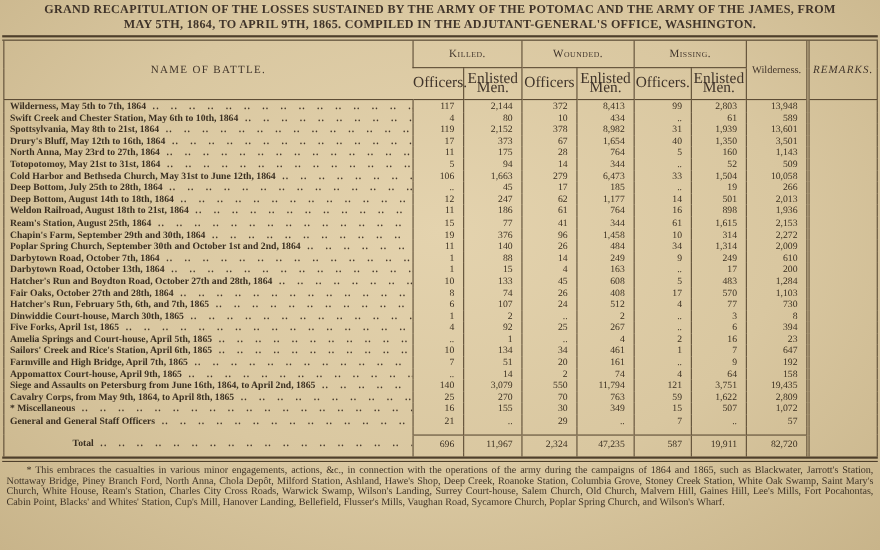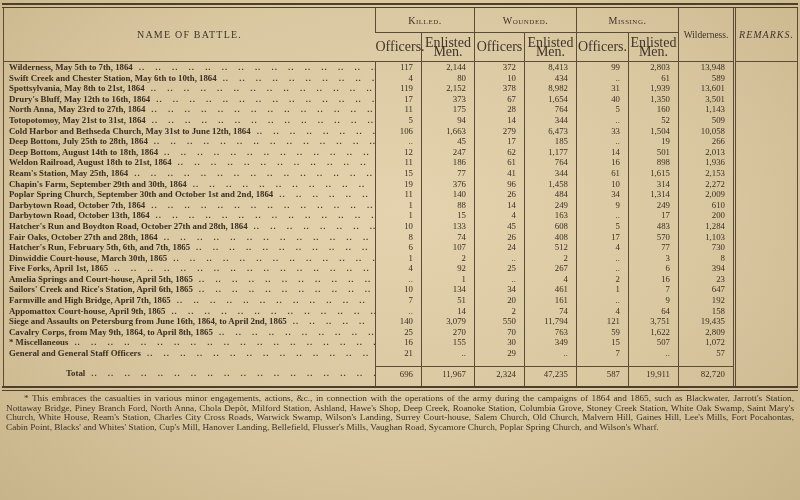--- a/index.html
+++ b/index.html
@@ -45,20 +45,24 @@
   tr.total-row td.name-c{padding-left:62px;}
   tr.padrow td{height:4px;line-height:4px;}
   .footnote{margin:3px 6px 0 6px;font-size:9.2px;line-height:9.9px;text-align:justify;text-indent:18px;color:#3e3326;}
   .closing{margin-top:2px;text-align:center;font-size:9px;color:#3e3326;}
 </style>
 </head>
 <body>
 
 <div class="page">
 
+  <div class="title-block">
+    <div class="title-line">GRAND RECAPITULATION OF THE LOSSES SUSTAINED BY THE ARMY OF THE POTOMAC AND THE ARMY OF THE JAMES, FROM</div>
+    <div class="title-line">MAY 5TH, 1864, TO APRIL 9TH, 1865.   COMPILED IN THE ADJUTANT-GENERAL'S OFFICE, WASHINGTON.</div>
+  </div>
 
   <div class="rule-double"></div>
 
   <table class="losses">
     <colgroup>
       <col class="c-name">
         <col class="c-ko">
         <col class="c-ke">
         <col class="c-wo">
       <col class="c-we">
@@ -242,21 +246,21 @@
           <td class="num">61</td>
           <td class="num">764</td>
           <td class="num">16</td>
           <td class="num">898</td>
           <td class="num">1,936</td>
           <td class="rem-c"></td>
         </tr>
         <tr class="body-row">
           <td class="name-c">
             <div class="name-flex">
-              <span class="battle-name">Ream's Station, May 25th, 1864</span>
+              <span class="battle-name">Ream's Station, August 25th, 1864</span>
               <span class="leader"></span>
             </div>
           </td>
           <td class="num">15</td>
           <td class="num">77</td>
           <td class="num">41</td>
           <td class="num">344</td>
           <td class="num">61</td>
           <td class="num">1,615</td>
           <td class="num">2,153</td>

